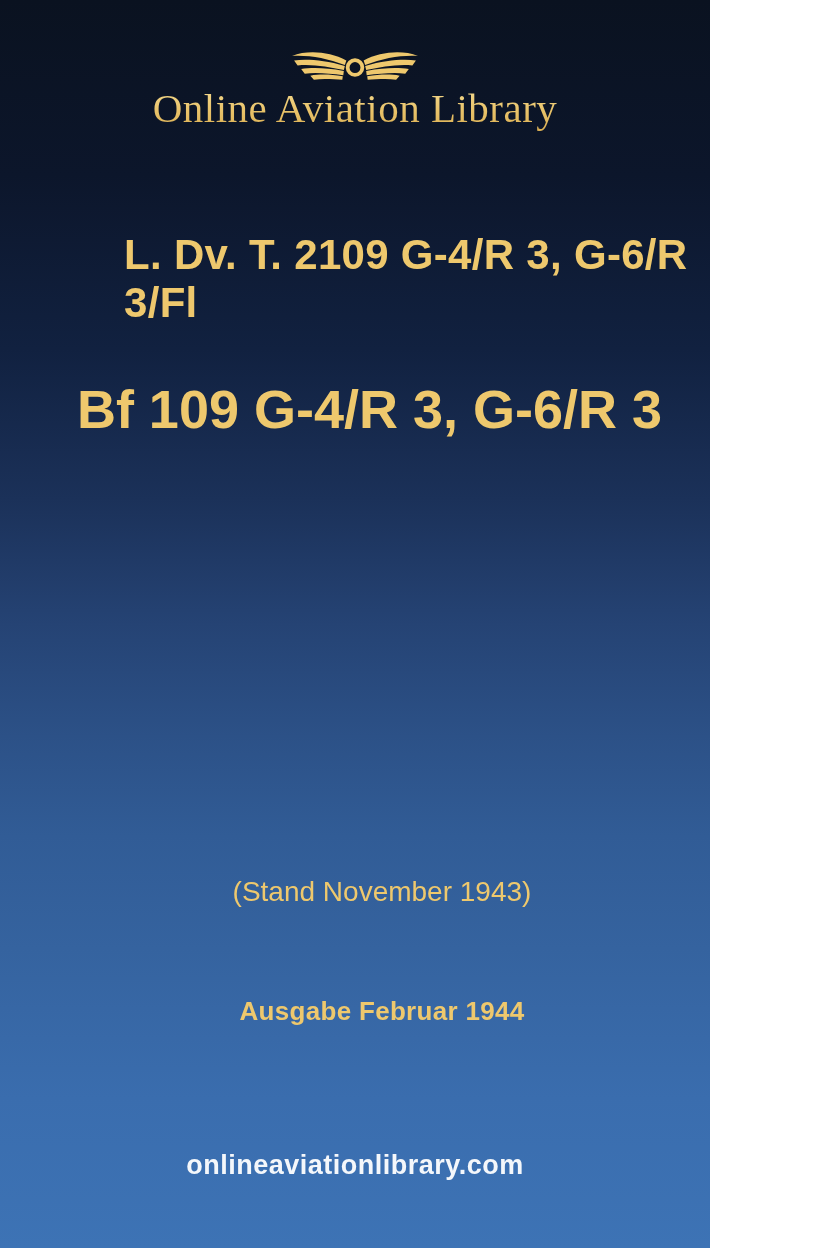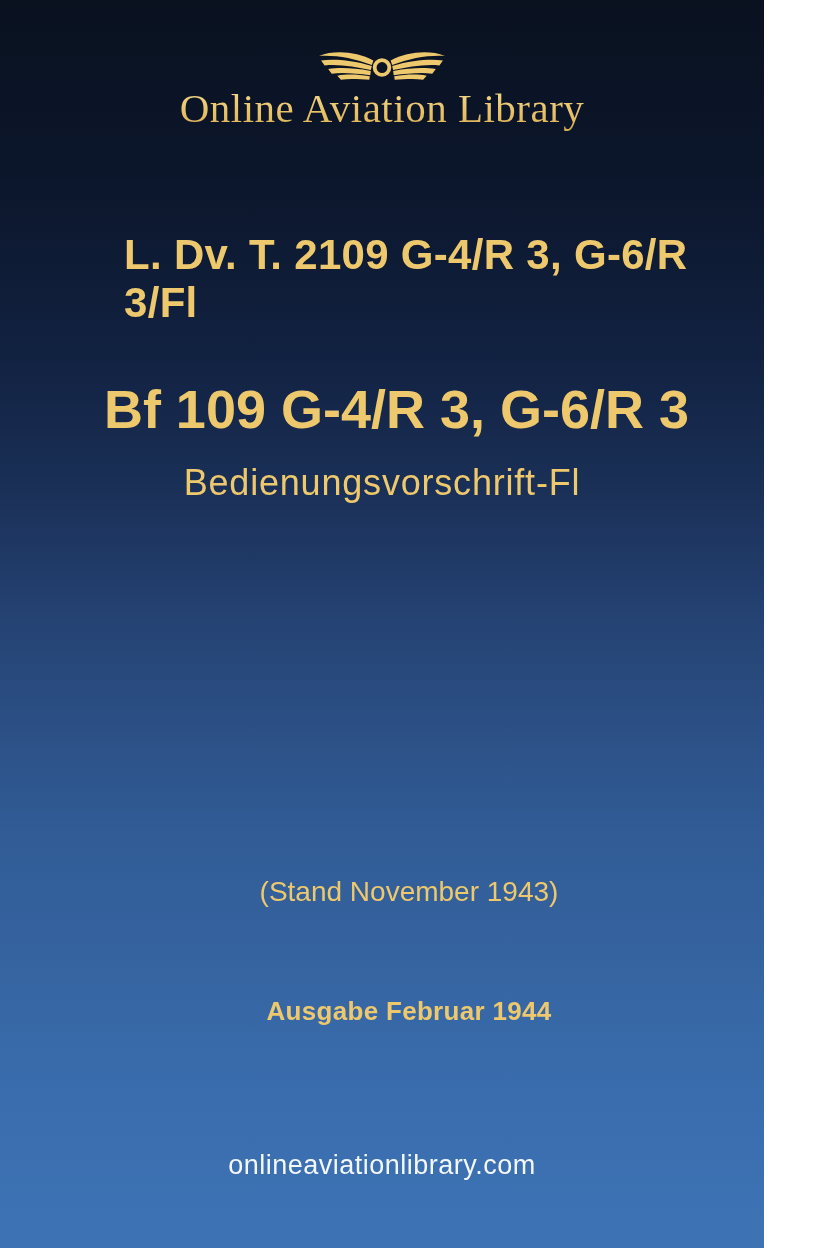--- a/index.html
+++ b/index.html
@@ -8,21 +8,21 @@
     --white:#f4f7fb;
   }
   *{margin:0;padding:0;box-sizing:border-box;}
   html,body{width:832px;height:1248px;}
   body{
     font-family:"Liberation Sans", sans-serif;
     overflow:hidden;
   }
   .cover{
     position:relative;
-    width:764px;height:1248px;
+    width:710px;height:1248px;
     background:linear-gradient(to bottom,
       #0a1220 0%,
       #0c162b 14%,
       #112140 28%,
       #1b3159 40%,
       #254374 50%,
       #2c5187 59%,
       #315c96 67%,
       #35639f 76%,
       #3a6dae 88%,
@@ -106,21 +106,21 @@
     font-weight:700;
     font-size:26px;
     letter-spacing:0.3px;
     color:var(--gold);
   }
   .edition > span{display:inline-block;transform:translateX(27px);}
   .website{
     position:absolute;
     top:1150px;left:0;width:100%;
     text-align:center;
-    font-weight:400;
+    font-weight:700;
     font-size:27px;
     letter-spacing:0.5px;
     color:var(--white);
   }
 </style>
 </head>
 <body>
 
 <div class="cover">
 
@@ -145,21 +145,20 @@
     </svg>
   </div>
 
   <h1 class="library-title">Online Aviation Library</h1>
 
 
   <div class="doc-number">L. Dv. T. 2109 G-4/R 3, G-6/R 3/Fl</div>
 
   <div class="main-title">Bf 109 G-4/R 3, G-6/R 3</div>
 
-  <div class="subtitle">Bedienungsvorschrift-Fl</div>
 
   <div class="stand-note">
     <span>(Stand November 1943)</span>
   </div>
 
   <div class="edition">
     <span>Ausgabe Februar 1944</span>
   </div>
 
   <div class="website">onlineaviationlibrary.com</div>

